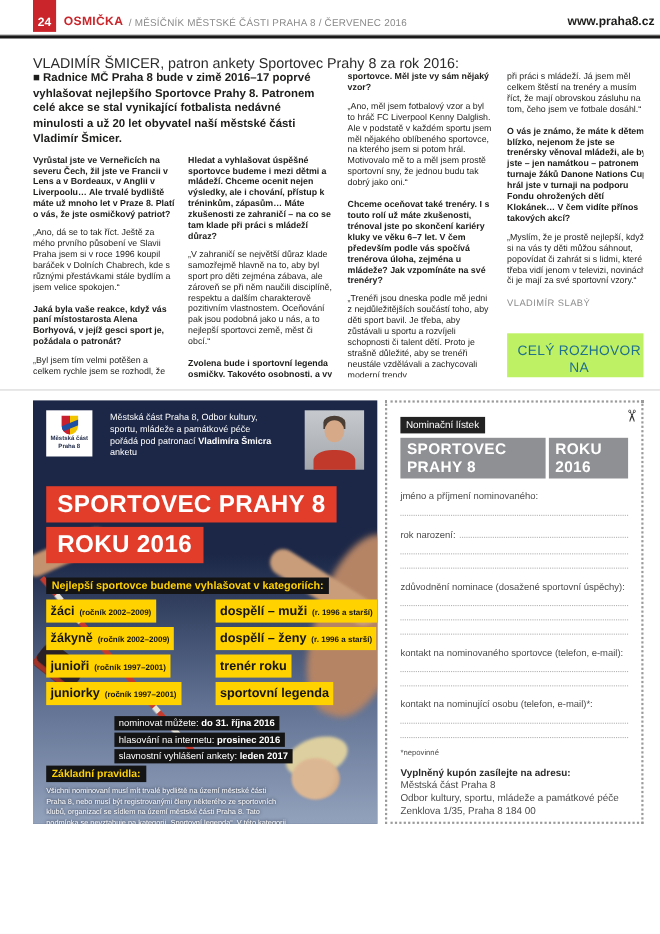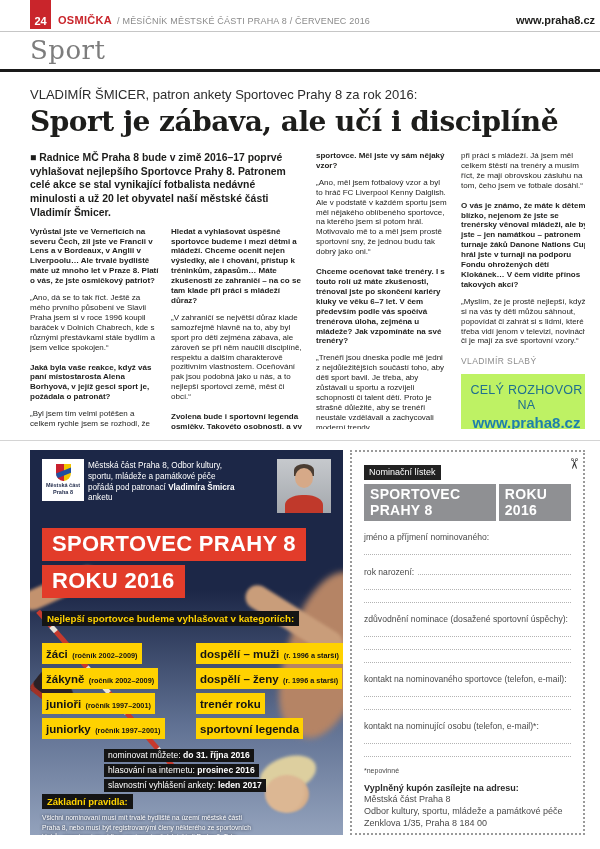--- a/index.html
+++ b/index.html
@@ -24,21 +24,21 @@
             letter-spacing:-.5px;margin:3px 0 13px;}
   .body-cols{display:flex;gap:14px;font-size:8px;line-height:1.24;height:278px;overflow:hidden;}
   .colgroup{width:272px;flex:none;}
   .lead{font-weight:bold;font-size:10.4px;line-height:1.32;margin:0 0 9px;}
   .twocols{display:flex;gap:10px;}
   .twocols .col{flex:1;min-width:0;}
   .ncol{width:131px;flex:none;}
   .body-cols p{margin:0 0 7px;}
   .body-cols p.q{font-weight:bold;}
   .body-cols p.q:not(:first-child){margin-top:10px;}
-  .byline{color:#8c8c8c;font-size:8.5px;letter-spacing:.4px;margin:10px 0 7px;}
+  .byline{color:#8c8c8c;font-size:8.5px;letter-spacing:.4px;margin:10px 0 22px;}
   .more-box{background:#bef264;text-align:center;padding:9px 4px 10px;}
   .more-line1{color:#20708f;font-size:12.5px;letter-spacing:.3px;}
   .more-line2{color:#1e7fad;font-weight:bold;font-size:15px;}
   .divider{height:1px;background:#d4d4d4;margin:11px 0 9px;}
   
   .bottom{display:flex;gap:7px;padding:0 15px 0 30px;}
   
   .poster{position:relative;width:313px;height:385px;flex:none;background:#1c2747;overflow:hidden;color:#fff;}
   .photo-layer{position:absolute;inset:0;z-index:1;}
   .ph-sky{position:absolute;left:0;right:0;top:140px;bottom:0;
@@ -51,41 +51,41 @@
            transform:rotate(-24deg);left:-10px;top:128px;filter:blur(1.5px);}
   .ph-pole{position:absolute;width:210px;height:5px;left:-28px;top:238px;transform:rotate(49deg);
            background:repeating-linear-gradient(90deg,#c63a2e 0 20px,#e8e4da 20px 27px);filter:blur(.5px);}
   .ph-shoe{position:absolute;width:44px;height:27px;left:2px;top:228px;border-radius:9px 15px 5px 5px;
            background:#2a2126;transform:rotate(38deg);box-shadow:inset 0 -5px 0 #a03227;filter:blur(.5px);}
   .ph-hair{position:absolute;width:58px;height:34px;border-radius:50%;right:26px;bottom:44px;
            background:#ddcf9f;transform:rotate(-18deg);filter:blur(1.5px);}
   .ph-head{position:absolute;width:44px;height:38px;border-radius:50%;right:34px;bottom:22px;
            background:radial-gradient(circle at 38% 42%,#dcb793 60%,#c79b76);filter:blur(1px);}
   .poster-content{position:relative;z-index:2;padding:9px 12px 0;}
-  .poster-head{display:flex;gap:4px;align-items:flex-start;}
+  .poster-head{display:flex;gap:16px;align-items:flex-start;}
   .logo-box{width:42px;height:42px;background:#fff;flex:none;display:flex;flex-direction:column;
             align-items:center;justify-content:center;gap:1px;}
   .shield{width:15px;height:17px;border-radius:0 0 48% 48%;position:relative;overflow:hidden;
           background:linear-gradient(90deg,#c8202e 0 50%,#f2c400 50% 100%);}
   .shield i{position:absolute;left:-4px;top:6px;width:26px;height:5px;background:#1f4fa0;transform:rotate(-22deg);}
   .logo-text{font-size:5.5px;line-height:1.25;color:#1c2747;font-weight:bold;text-align:center;}
   .poster-intro{font-size:8.2px;line-height:1.32;width:152px;padding-top:2px;}
   .poster-intro b{font-weight:bold;}
   .smicer{width:54px;height:54px;margin-left:auto;flex:none;position:relative;overflow:hidden;
           background:linear-gradient(#c6c9cd,#a4a8ad);}
   .sm-hair{position:absolute;left:17px;top:5px;width:20px;height:12px;border-radius:50% 50% 0 0;background:#4a3d33;}
   .sm-face{position:absolute;left:18px;top:9px;width:18px;height:20px;border-radius:50%;background:#d6a988;}
   .sm-shirt{position:absolute;left:8px;bottom:-4px;width:38px;height:22px;border-radius:45% 45% 0 0;background:#c0392b;}
   .title-chip{display:table;background:#e23c2a;color:#fff;font-weight:bold;font-size:22px;
               letter-spacing:.3px;padding:3px 10px 4px;}
   .title-chip.first{margin-top:15px;}
   .title-chip.second{margin-top:4px;}
   .cat-heading{display:table;background:#141414;color:#ffd200;font-weight:bold;font-size:9.8px;
                padding:2px 5px;margin-top:13px;}
-  .cat-grid{display:grid;grid-template-columns:150px 1fr;gap:4px 4px;margin-top:17px;text-align:right;}
+  .cat-grid{display:grid;grid-template-columns:150px 1fr;gap:4px 4px;margin-top:5px;text-align:right;}
   .cat-chip{background:#ffd200;color:#141414;padding:1px 4px 2px;width:fit-content;white-space:nowrap;}
   .cat-name{font-weight:bold;font-size:11.5px;}
   .cat-detail{font-size:7.3px;font-weight:bold;}
   .dates{margin:10px 0 0 62px;}
   .date-line{width:fit-content;background:#141414;color:#fff;font-size:8.6px;padding:1px 4px 2px;margin-bottom:2px;}
   .date-line b{font-weight:bold;}
   .rules-heading{display:table;background:#141414;color:#ffd200;font-weight:bold;font-size:9.5px;
                  padding:2px 5px;margin-top:0;}
   .rules-text{font-size:6.7px;line-height:1.42;width:218px;margin-top:4px;text-shadow:0 0 3px rgba(10,15,30,.9);}
   
@@ -110,28 +110,24 @@
 
 <div class="page">
 
   <div class="masthead">
     <div class="page-tab">24</div>
     <span class="mag-name">OSMIČKA</span>
     <span class="mast-sub">/ MĚSÍČNÍK MĚSTSKÉ ČÁSTI PRAHA 8 / ČERVENEC 2016</span>
     <span class="mast-site">www.praha8.cz</span>
   </div>
 
-  <div class="section-row">
-    <span class="section-title">Sport</span>
-  </div>
   <div class="black-rule"></div>
 
   <div class="article">
     <div class="kicker">VLADIMÍR ŠMICER, patron ankety Sportovec Prahy 8 za rok 2016:</div>
-    <div class="headline">Sport je zábava, ale učí i disciplíně</div>
 
     <div class="body-cols">
       <div class="colgroup">
         <p class="lead">■ Radnice MČ Praha 8 bude v zimě 2016–17 poprvé vyhlašovat nejlepšího Sportovce Prahy 8. Patronem celé akce se stal vynikající fotbalista nedávné minulosti a už 20 let obyvatel naší městské části Vladimír Šmicer.</p>
         <div class="twocols">
           <div class="col">
             <p class="q">Vyrůstal jste ve Verneřicích na severu Čech, žil jste ve Francii v Lens a v Bordeaux, v Anglii v Liverpoolu… Ale trvalé bydliště máte už mnoho let v Praze 8. Platí o vás, že jste osmičkový patriot?</p>
             <p class="a">„Ano, dá se to tak říct. Ještě za mého prvního působení ve Slavii Praha jsem si v roce 1996 koupil baráček v Dolních Chabrech, kde s různými přestávkami stále bydlím a jsem velice spokojen.“</p>
             <p class="q">Jaká byla vaše reakce, když vás paní místostarosta Alena Borhyová, v jejíž gesci sport je, požádala o patronát?</p>
             <p class="a">„Byl jsem tím velmi potěšen a celkem rychle jsem se rozhodl, že tuto nabídku přijmu. Sport je v podstatě celý můj život, a jestli tímto krokem můžu pomoci sportu na Praze 8, tak budu rád.“</p>

